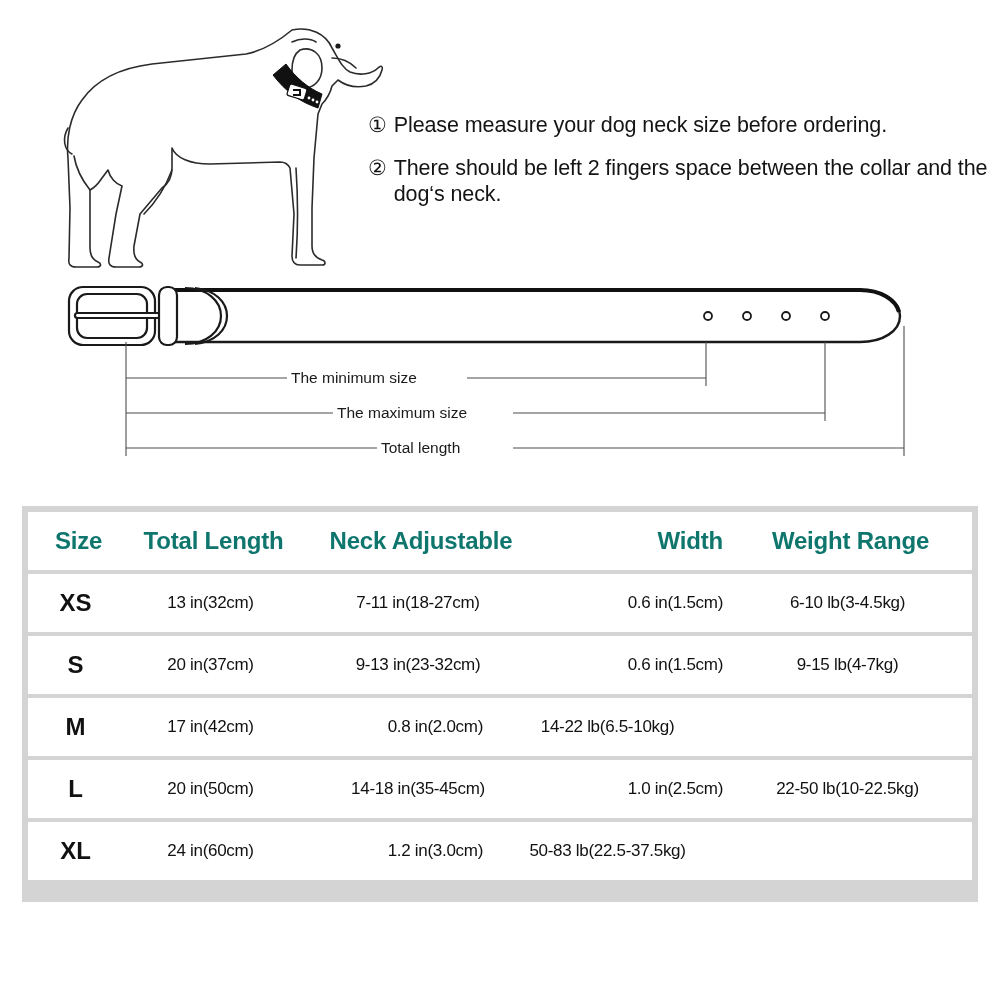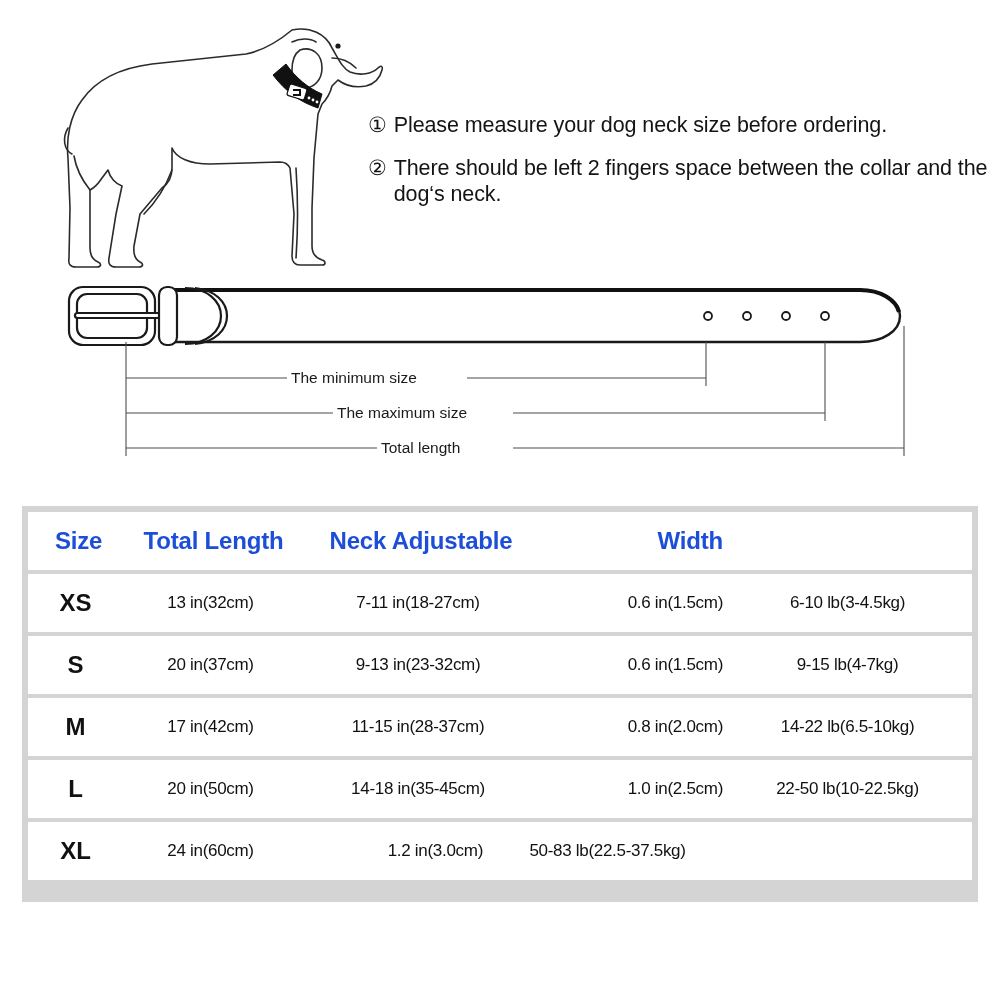--- a/index.html
+++ b/index.html
@@ -82,21 +82,21 @@
   }
   .col-size   { flex: 0 0 95px; }
   .col-total  { flex: 0 0 175px; }
   .col-neck   { flex: 0 0 240px; }
   .col-width  { flex: 0 0 185px; text-align: right; }
   .col-weight { flex: 0 0 249px; }
 
   .header-row .cell {
     font-size: 24px;
     font-weight: bold;
-    color: #1d4ed8;
+    color: #0f766e;
     letter-spacing: -0.2px;
     padding-left: 6px;
   }
   .data-row .cell {
     font-size: 17px;
     color: #111;
     letter-spacing: -0.3px;
   }
   .data-row .col-size {
     font-weight: bold;
@@ -236,20 +236,21 @@
   </svg>
 </div>
 
 <div id="size-table">
 
   <div class="table-row header-row">
     <div class="cell col-size">Size</div>
     <div class="cell col-total">Total Length</div>
     <div class="cell col-neck">Neck Adjustable</div>
     <div class="cell col-width">Width</div>
+    <div class="cell col-weight">Weight Range</div>
   </div>
 
   <div class="table-row data-row">
     <div class="cell col-size">XS</div>
     <div class="cell col-total">13 in(32cm)</div>
     <div class="cell col-neck">7-11 in(18-27cm)</div>
     <div class="cell col-width">0.6 in(1.5cm)</div>
     <div class="cell col-weight">6-10 lb(3-4.5kg)</div>
   </div>
 
@@ -257,21 +258,20 @@
     <div class="cell col-size">S</div>
     <div class="cell col-total">20 in(37cm)</div>
     <div class="cell col-neck">9-13 in(23-32cm)</div>
     <div class="cell col-width">0.6 in(1.5cm)</div>
     <div class="cell col-weight">9-15 lb(4-7kg)</div>
   </div>
 
   <div class="table-row data-row">
     <div class="cell col-size">M</div>
     <div class="cell col-total">17 in(42cm)</div>
-    <div class="cell col-neck">11-15 in(28-37cm)</div>
     <div class="cell col-width">0.8 in(2.0cm)</div>
     <div class="cell col-weight">14-22 lb(6.5-10kg)</div>
   </div>
 
   <div class="table-row data-row">
     <div class="cell col-size">L</div>
     <div class="cell col-total">20 in(50cm)</div>
     <div class="cell col-neck">14-18 in(35-45cm)</div>
     <div class="cell col-width">1.0 in(2.5cm)</div>
     <div class="cell col-weight">22-50 lb(10-22.5kg)</div>

